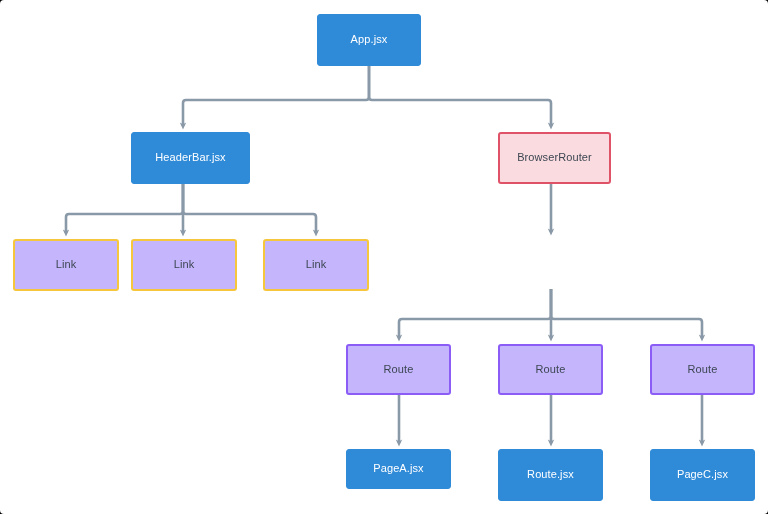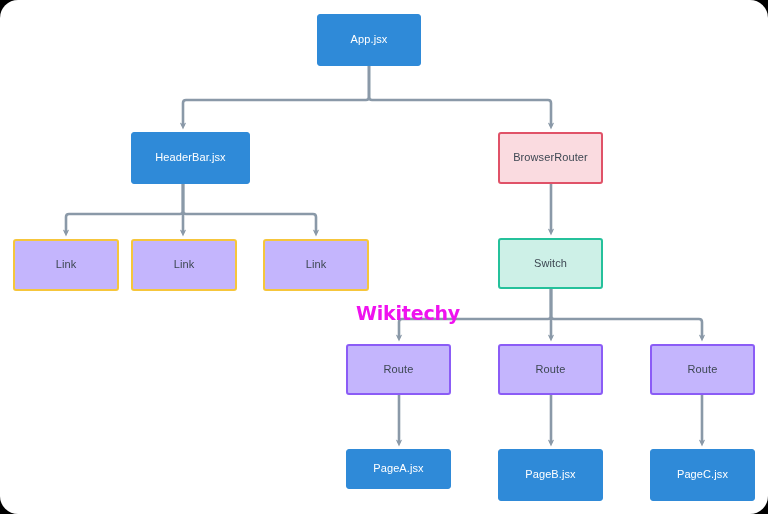--- a/index.html
+++ b/index.html
@@ -5,21 +5,21 @@
   html, body {
     margin: 0;
     padding: 0;
     background: #000;
   }
   #canvas {
     position: relative;
     width: 768px;
     height: 514px;
     background: #ffffff;
-    border-radius: 18px;
+    border-radius: 4px;
     overflow: hidden;
     font-family: "Liberation Sans", sans-serif;
   }
   #edges {
     position: absolute;
     left: 0;
     top: 0;
     width: 768px;
     height: 514px;
     pointer-events: none;
@@ -113,59 +113,55 @@
   </svg>
 
   <div class="node node-blue" style="left:317px; top:14px; width:104px; height:52px;">
     <span>App.jsx</span>
   </div>
 
   <div class="node node-blue" style="left:131px; top:132px; width:119px; height:52px;">
     <span>HeaderBar.jsx</span>
   </div>
 
-  <div class="node node-pink" style="left:498px; top:132px; width:105px; height:52px;">
+  <div class="node node-pink" style="left:498px; top:132px; width:113px; height:52px;">
     <span>BrowserRouter</span>
   </div>
 
   <div class="node node-cream" style="left:13px; top:239px; width:106px; height:52px;">
     <span>Link</span>
   </div>
 
   <div class="node node-cream" style="left:131px; top:239px; width:106px; height:52px;">
     <span>Link</span>
   </div>
 
   <div class="node node-cream" style="left:263px; top:239px; width:106px; height:52px;">
     <span>Link</span>
   </div>
 
-  <div class="node node-mint" style="left:498px; top:238px; width:105px; height:51px;">
-    <span>Switch</span>
-  </div>
 
   <div class="node node-lavender" style="left:346px; top:344px; width:105px; height:51px;">
     <span>Route</span>
   </div>
 
   <div class="node node-lavender" style="left:498px; top:344px; width:105px; height:51px;">
     <span>Route</span>
   </div>
 
   <div class="node node-lavender" style="left:650px; top:344px; width:105px; height:51px;">
     <span>Route</span>
   </div>
 
   <div class="node node-blue" style="left:346px; top:449px; width:105px; height:40px;">
     <span>PageA.jsx</span>
   </div>
 
   <div class="node node-blue" style="left:498px; top:449px; width:105px; height:52px;">
-    <span>PageB.jsx</span>
+    <span>Route.jsx</span>
   </div>
 
   <div class="node node-blue" style="left:650px; top:449px; width:105px; height:52px;">
     <span>PageC.jsx</span>
   </div>
 
-  <div class="watermark" style="left:356px; top:302px;">Wikitechy</div>
 
 </div>
 
 </body></html>

